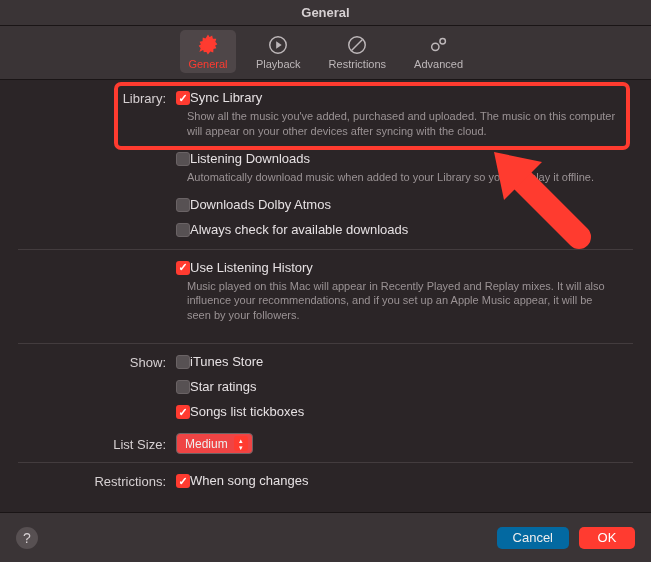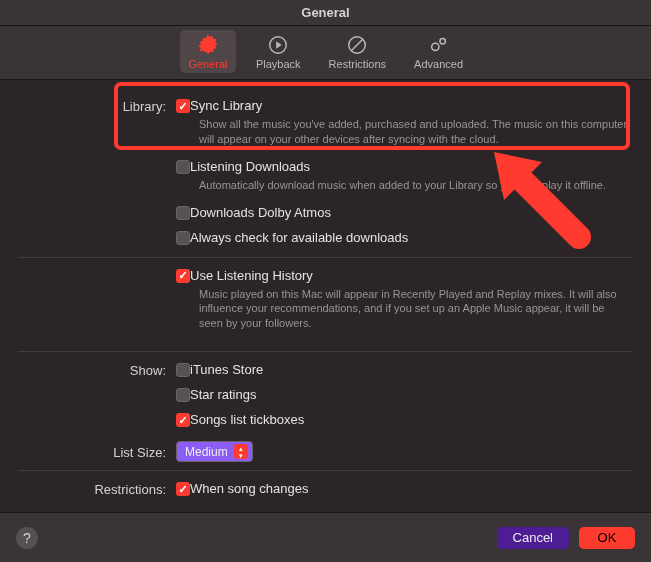--- a/index.html
+++ b/index.html
@@ -47,21 +47,21 @@
       background: #4e4648;
       color: #ff3b30;
     }
     .tab.active .tab-icon svg { stroke: #ff3b30; }
     .tab.active .tab-icon svg.fillred { fill: #ff3b30; stroke: #ff3b30; }
     .tab-icon { width: 22px; height: 22px; display:flex; align-items:center; justify-content:center; }
     .tab-icon svg { stroke: #bdb7b9; fill: none; stroke-width: 1.6; }
     .tab-label { }
 
     .content {
-      padding: 16px 18px 0 18px;
+      padding: 8px 18px 0 18px;
       height: 440px;
       overflow: hidden;
     }
 
     .highlight-box {
       position: absolute;
       top: 82px;
       left: 114px;
       width: 516px;
       height: 68px;
@@ -121,33 +121,33 @@
       color: #fff;
       font-size: 11px;
       line-height: 1;
       font-weight: 700;
     }
     .checktext { color: #e6e1e3; font-size: 13px; }
     .desc {
       color: #9a9294;
       font-size: 11px;
       line-height: 1.35;
-      margin: 2px 0 12px 23px;
+      margin: 2px 0 12px 11px;
       max-width: 430px;
     }
     .divider {
       border: none;
       border-top: 1px solid #433c3e;
       margin: 6px 0 8px 0;
     }
     .gap8 { height: 6px; }
     .select {
       display: inline-flex;
       align-items: center;
-      background: #8b5cf6;
+      background: #ef4444;
       border: 1px solid #6b6365;
       border-radius: 4px;
       height: 21px;
       font-size: 12px;
       color: #eee;
       padding: 0 4px 0 8px;
       gap: 6px;
     }
     .select-arrows {
       background: #ff3b30;
@@ -185,22 +185,22 @@
     .footer .spacer { flex: 1; }
     .btn {
       height: 22px;
       padding: 0 16px;
       border-radius: 5px;
       font-size: 13px;
       display:flex; align-items:center; justify-content:center;
       margin-left: 10px;
       cursor: pointer;
     }
-    .btn.secondary { background: #4c1d95; color: #eee; }
-    .btn.primary { background: #ff3b30; color: #000000; min-width: 56px; }
+    .btn.secondary { background: #0369a1; color: #eee; }
+    .btn.primary { background: #ff3b30; color: #ffffff; min-width: 56px; }
   </style>
 </head>
 <body>
 
 <div class="titlebar">General</div>
 
 <div class="toolbar">
   <div class="tab active">
     <span class="tab-icon">
       <svg viewBox="0 0 24 24" class="fillred">

